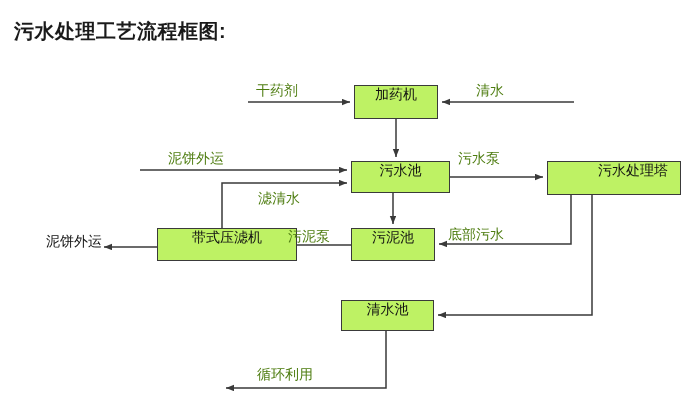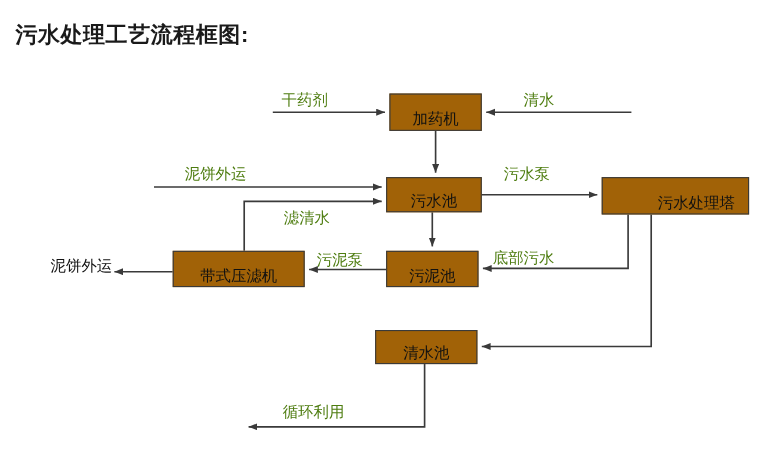--- a/index.html
+++ b/index.html
@@ -31,23 +31,23 @@
     position: absolute;
     left: 0;
     top: 0;
     width: 700px;
     height: 420px;
   }
   .node-box {
     position: absolute;
     box-sizing: border-box;
     border: 1.4px solid #3a3a3a;
-    background: #a16207;
+    background: #bef264;
     display: flex;
-    align-items: flex-end;
+    align-items: flex-start;
     justify-content: center;
     font-size: 14px;
     color: #111111;
     white-space: nowrap;
   }
   .edge-label {
     position: absolute;
     font-size: 14px;
     color: #4d7c0f;
     white-space: nowrap;
@@ -106,29 +106,29 @@
       <path d="M592,195 L592,315 L438,315" marker-end="url(#arr-l)"></path>
 
       <path d="M386,331 L386,388 L226,388" marker-end="url(#arr-l)"></path>
     </g>
   </svg>
 
   <div class="node-box" style="left:354px; top:85px; width:84px; height:34px;">
     <span>加药机</span>
   </div>
 
-  <div class="node-box" style="left:351px; top:161px; width:87px; height:32px;">
+  <div class="node-box" style="left:351px; top:161px; width:99px; height:32px;">
     <span>污水池</span>
   </div>
 
   <div class="node-box" style="left:547px; top:161px; width:134px; height:34px;padding-left:38px;">
     <span>污水处理塔</span>
   </div>
 
-  <div class="node-box" style="left:157px; top:228px; width:120px; height:33px;">
+  <div class="node-box" style="left:157px; top:228px; width:140px; height:33px;">
     <span>带式压滤机</span>
   </div>
 
   <div class="node-box" style="left:341px; top:300px; width:93px; height:31px;">
     <span>清水池</span>
   </div>
 
   <div class="node-box" style="left:351px; top:228px; width:84px; height:33px;">
     <span>污泥池</span>
   </div>

